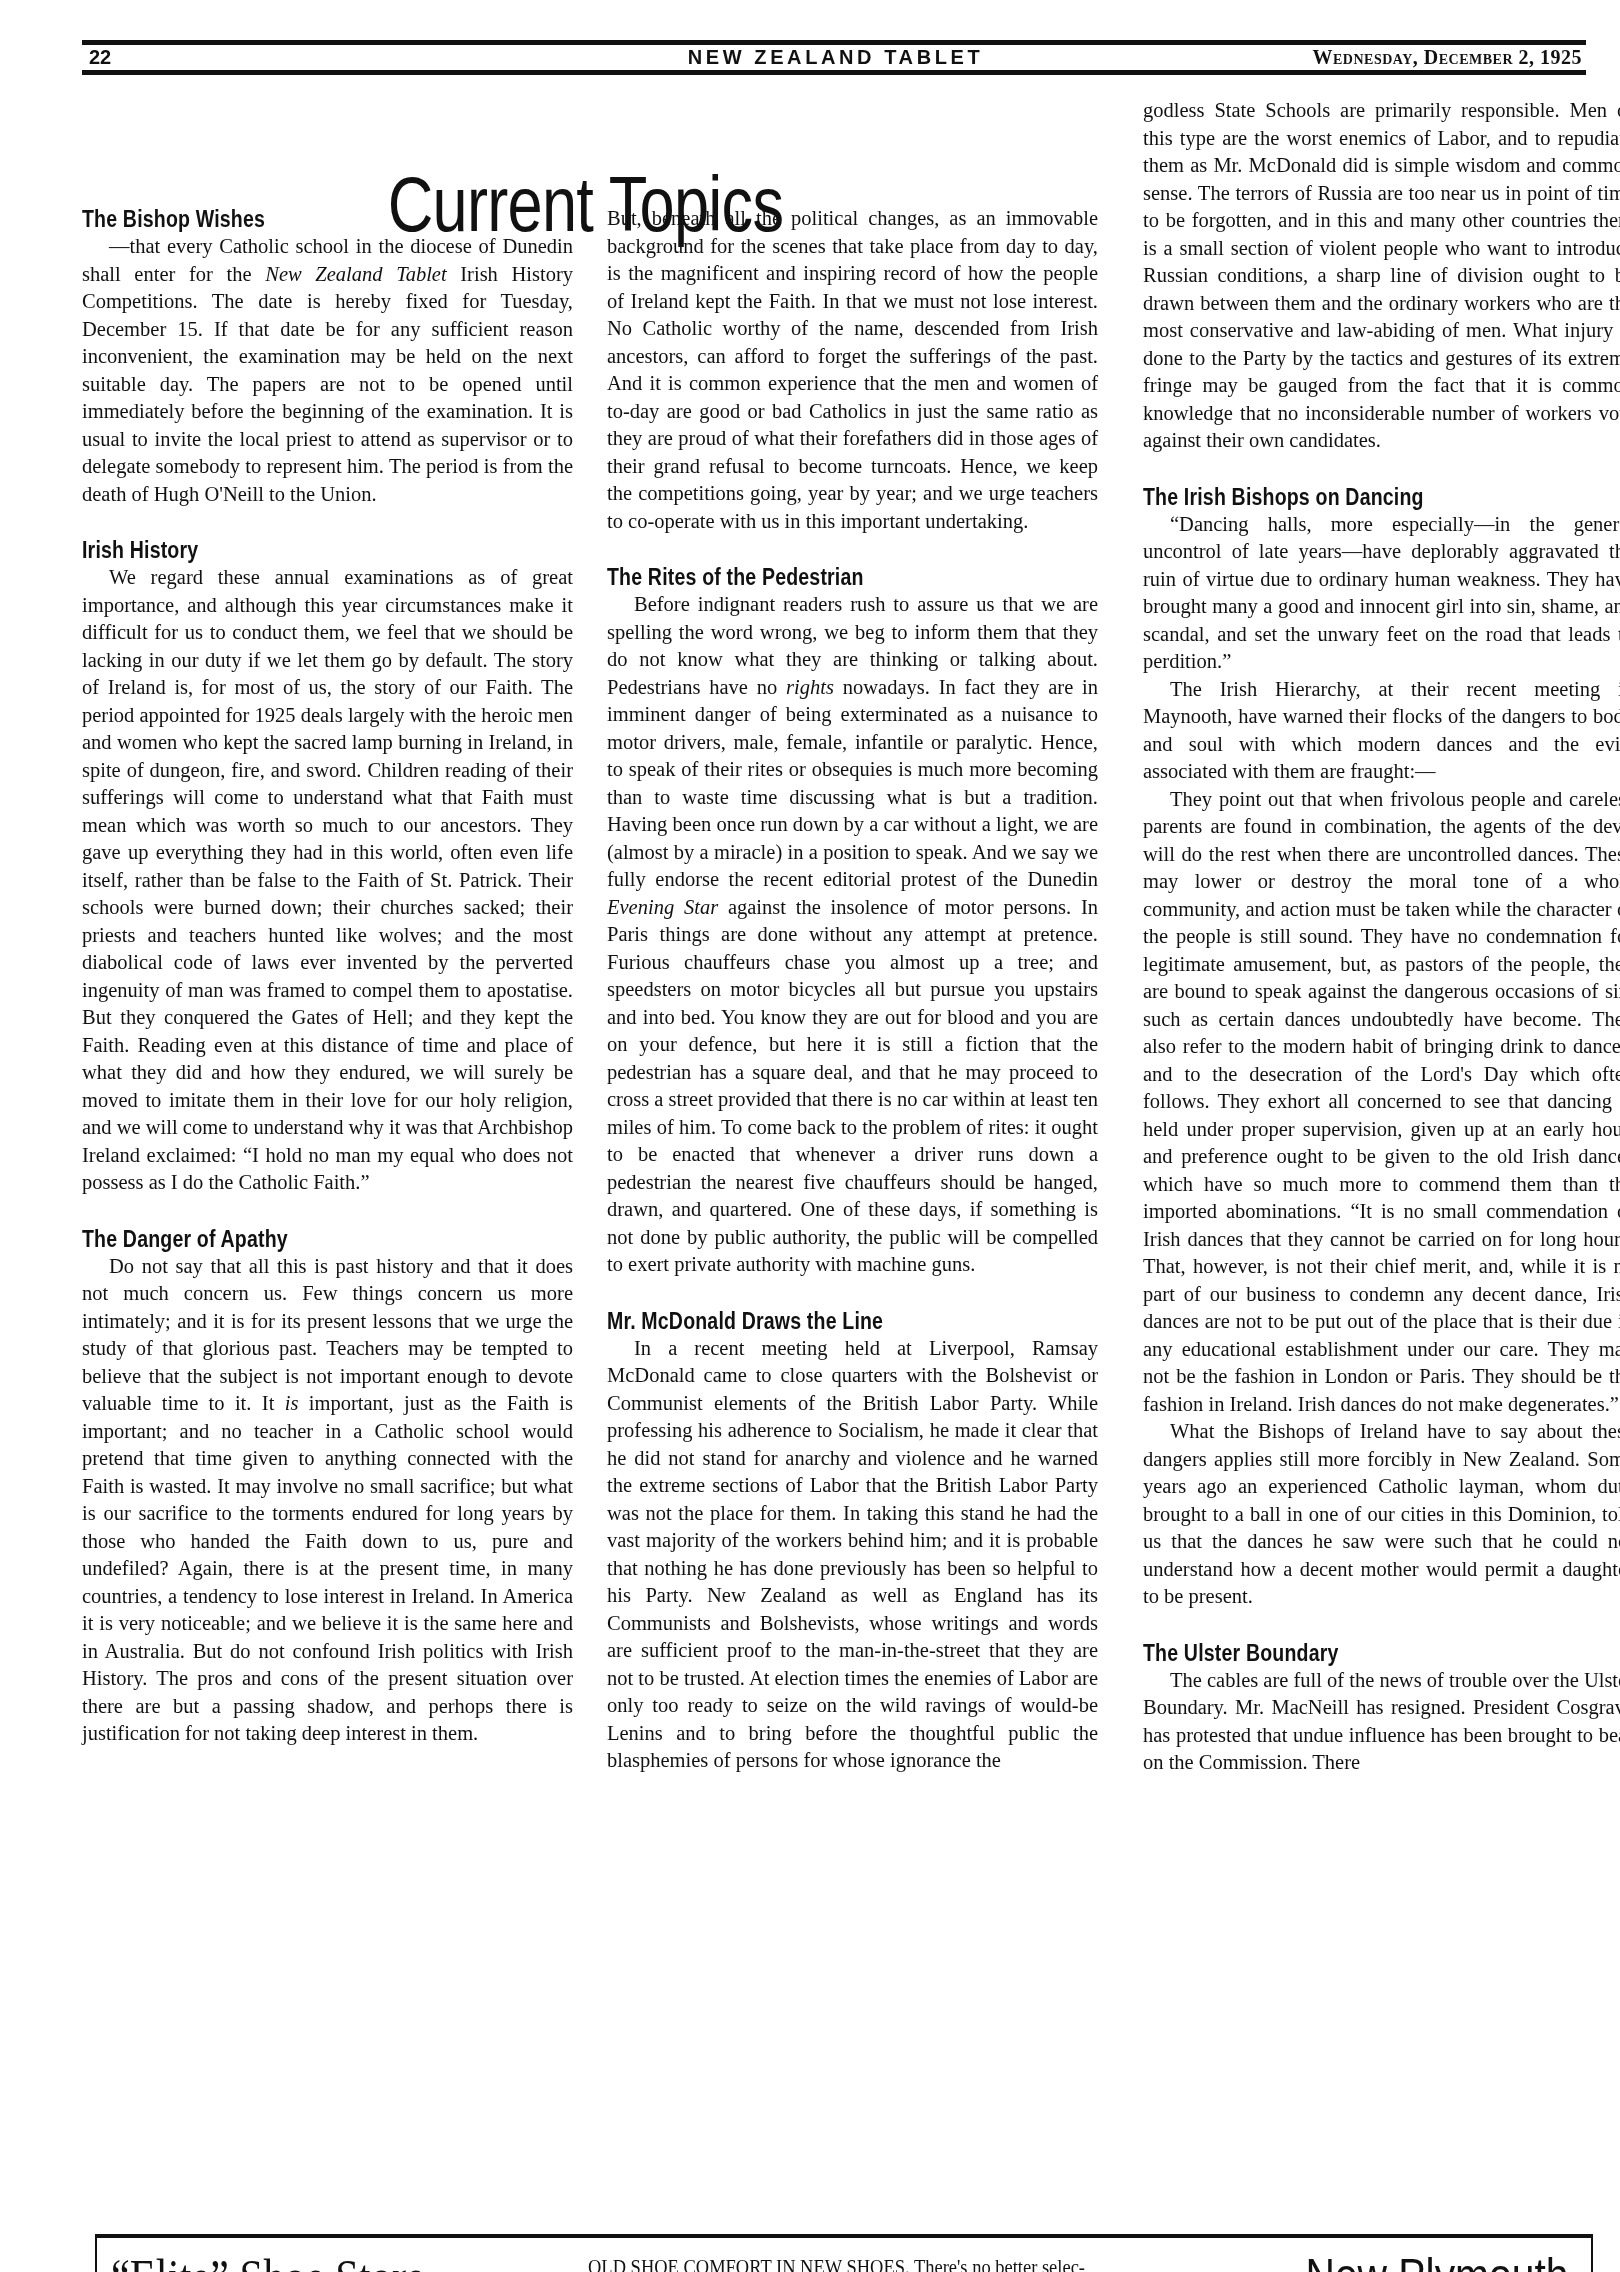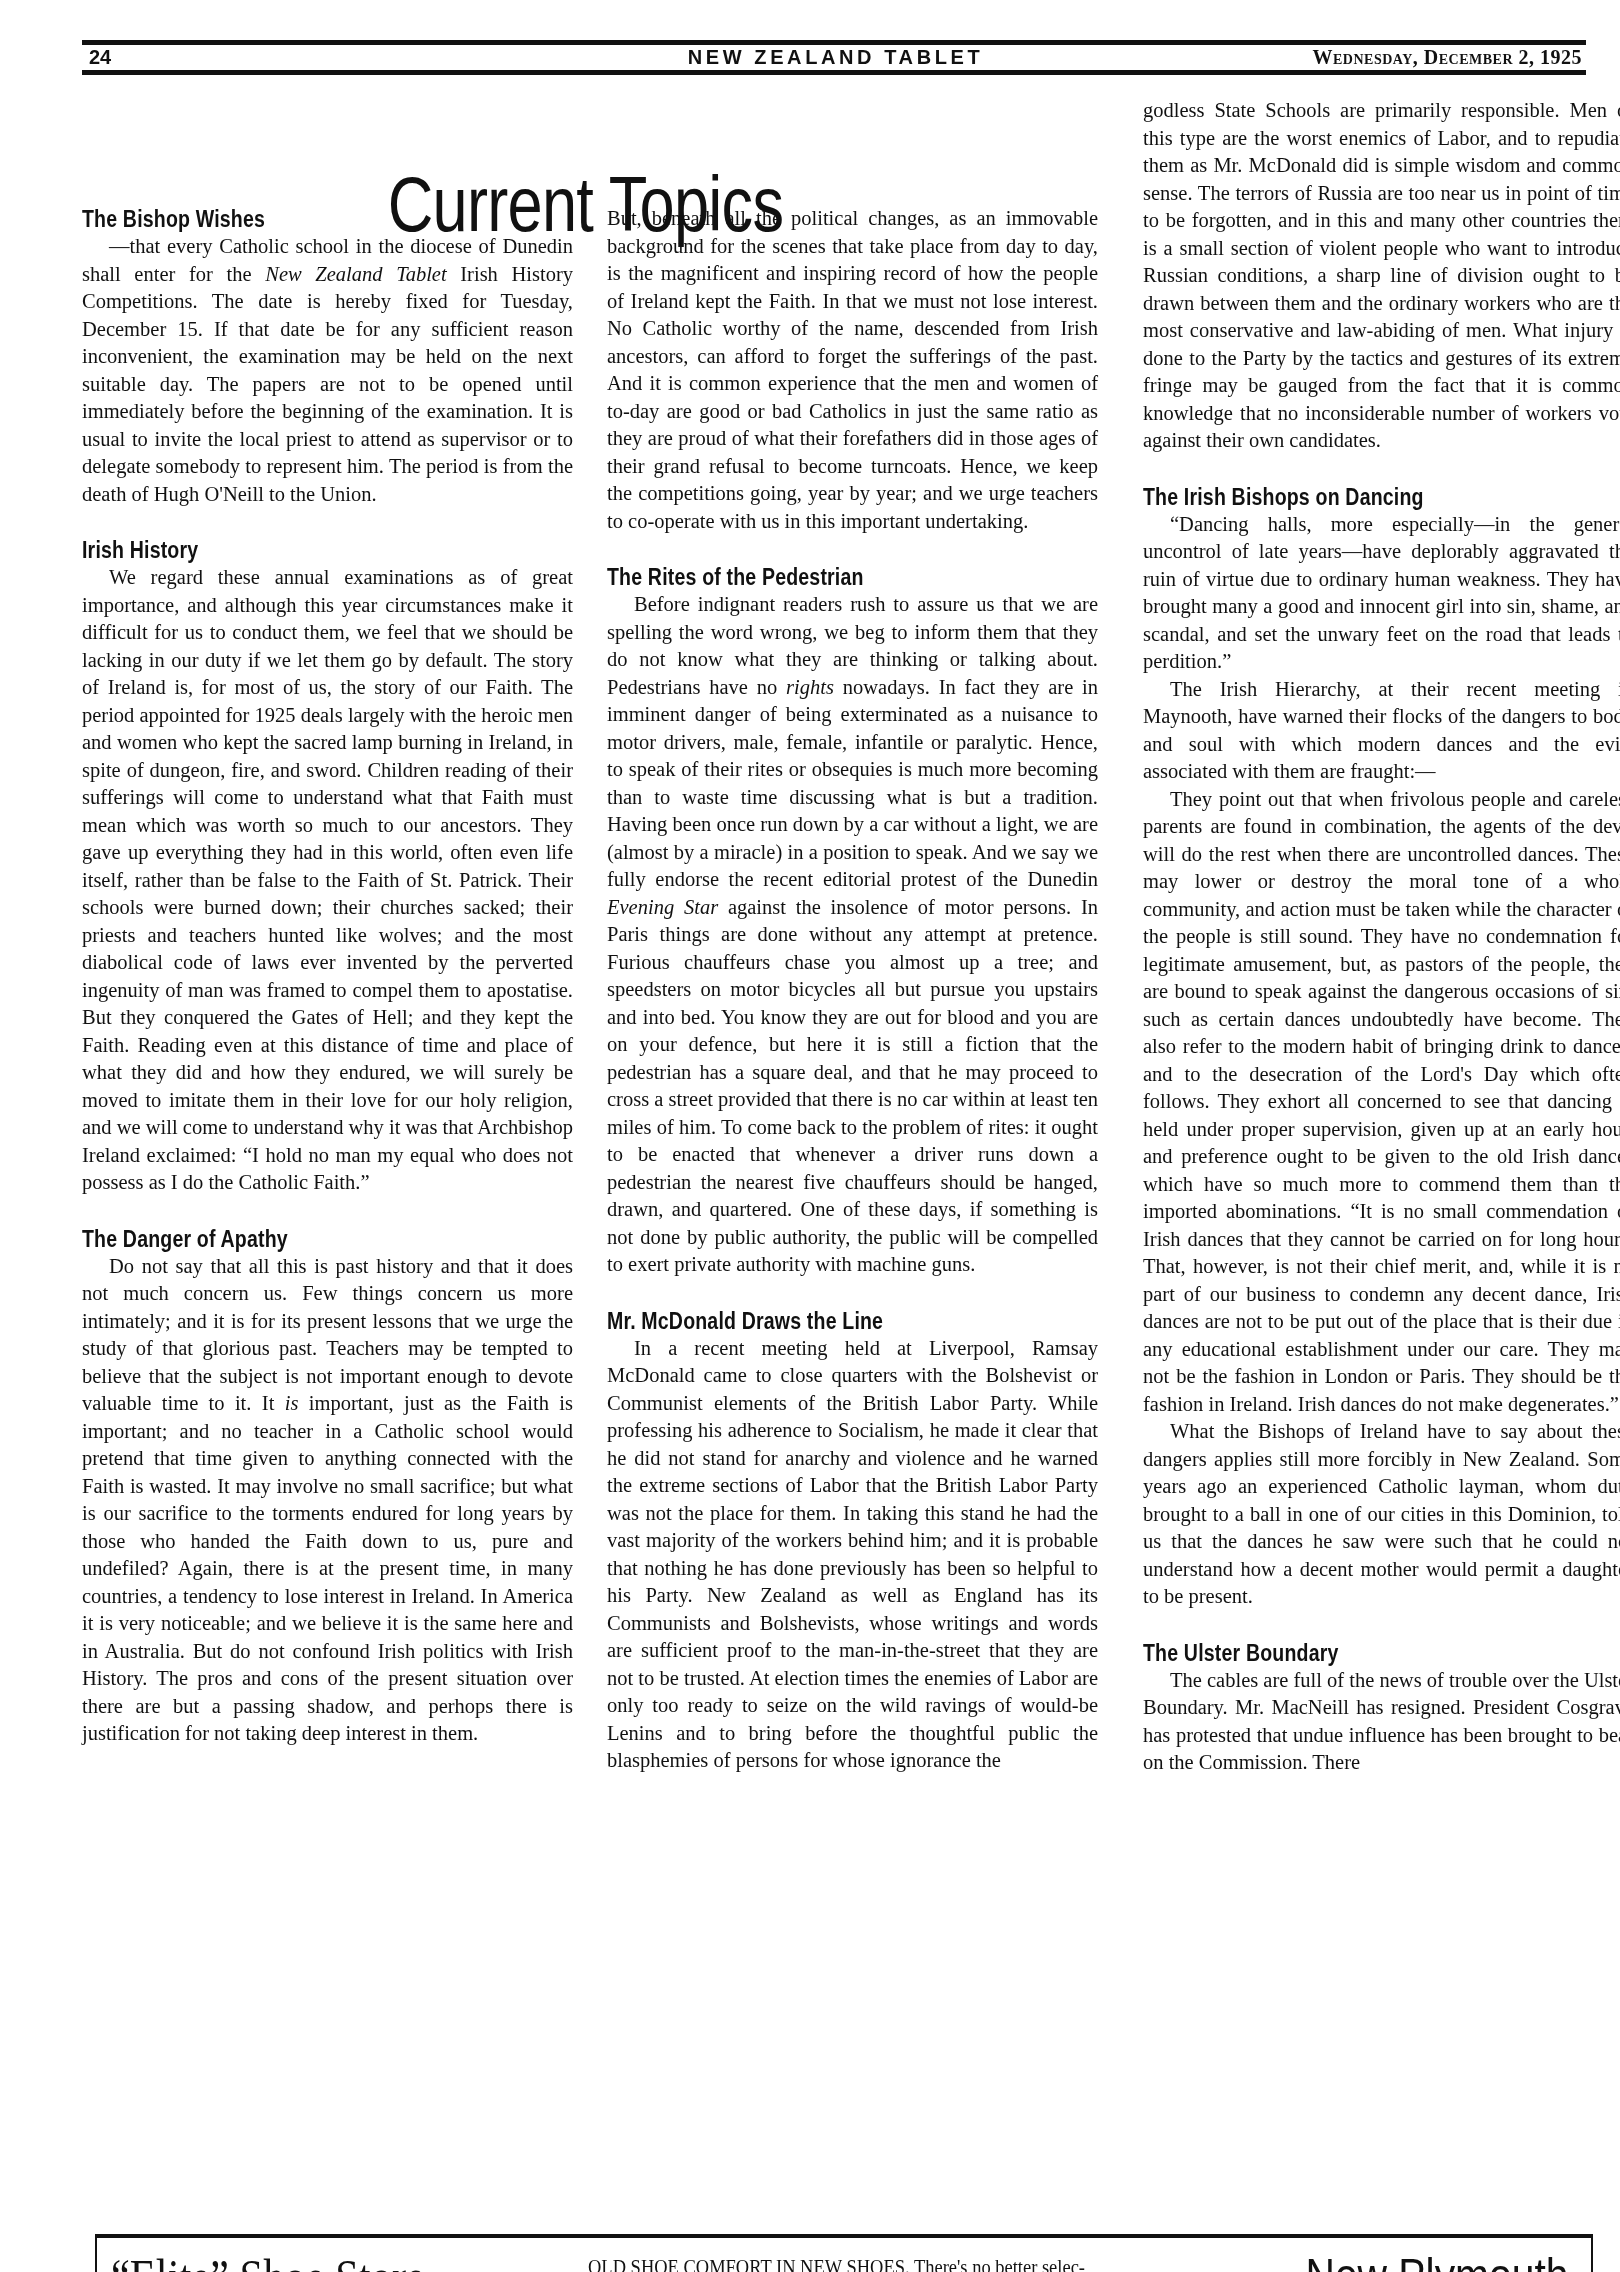--- a/index.html
+++ b/index.html
@@ -24,21 +24,21 @@
   .ad { position: absolute; left: 95px; top: 2234px; width: 1498px; height: 91px; border-top: 4.5px solid #111; border-bottom: 4.5px solid #111; border-left: 2.3px solid #111; border-right: 2.3px solid #111; box-sizing: border-box; }
   .ad .elite { position: absolute; left: 13.6px; top: 13.6px; font-family: "Liberation Serif", serif; font-size: 50px; line-height: 1; transform: scaleX(0.85); transform-origin: left center; white-space: nowrap; }
   .ad .tagline { position: absolute; left: 491px; top: 16px; width: 736px; font-family: "Liberation Serif", serif; font-size: 22px; line-height: 25.5px; transform: scaleX(0.84); transform-origin: left top; white-space: nowrap; }
   .ad .place { position: absolute; right: 23px; top: 13.6px; font-family: "Liberation Sans", sans-serif; font-size: 48px; line-height: 1; transform: scaleX(0.85); transform-origin: right center; white-space: nowrap; }
 </style>
 </head>
 <body>
 
 <div class="rule rule-top"></div>
 <div class="masthead">
-  <span class="pageno">24</span>
+  <span class="pageno">22</span>
   <span class="title">NEW ZEALAND TABLET</span>
   <span class="date">Wednesday, December 2, 1925</span>
 </div>
 <div class="rule rule-bot"></div>
 
 <h1 class="page-title">Current Topics</h1>
 
 <div class="col col1">
     <h2>The Bishop Wishes</h2>
     <p>—that every Catholic school in the diocese of Dunedin shall enter for the <em>New Zealand Tablet</em> Irish History Competitions. The date is hereby fixed for Tuesday, December 15. If that date be for any sufficient reason inconvenient, the examination may be held on the next suitable day. The papers are not to be opened until immediately before the beginning of the examination. It is usual to invite the local priest to attend as supervisor or to delegate somebody to represent him. The period is from the death of Hugh O'Neill to the Union.</p>

